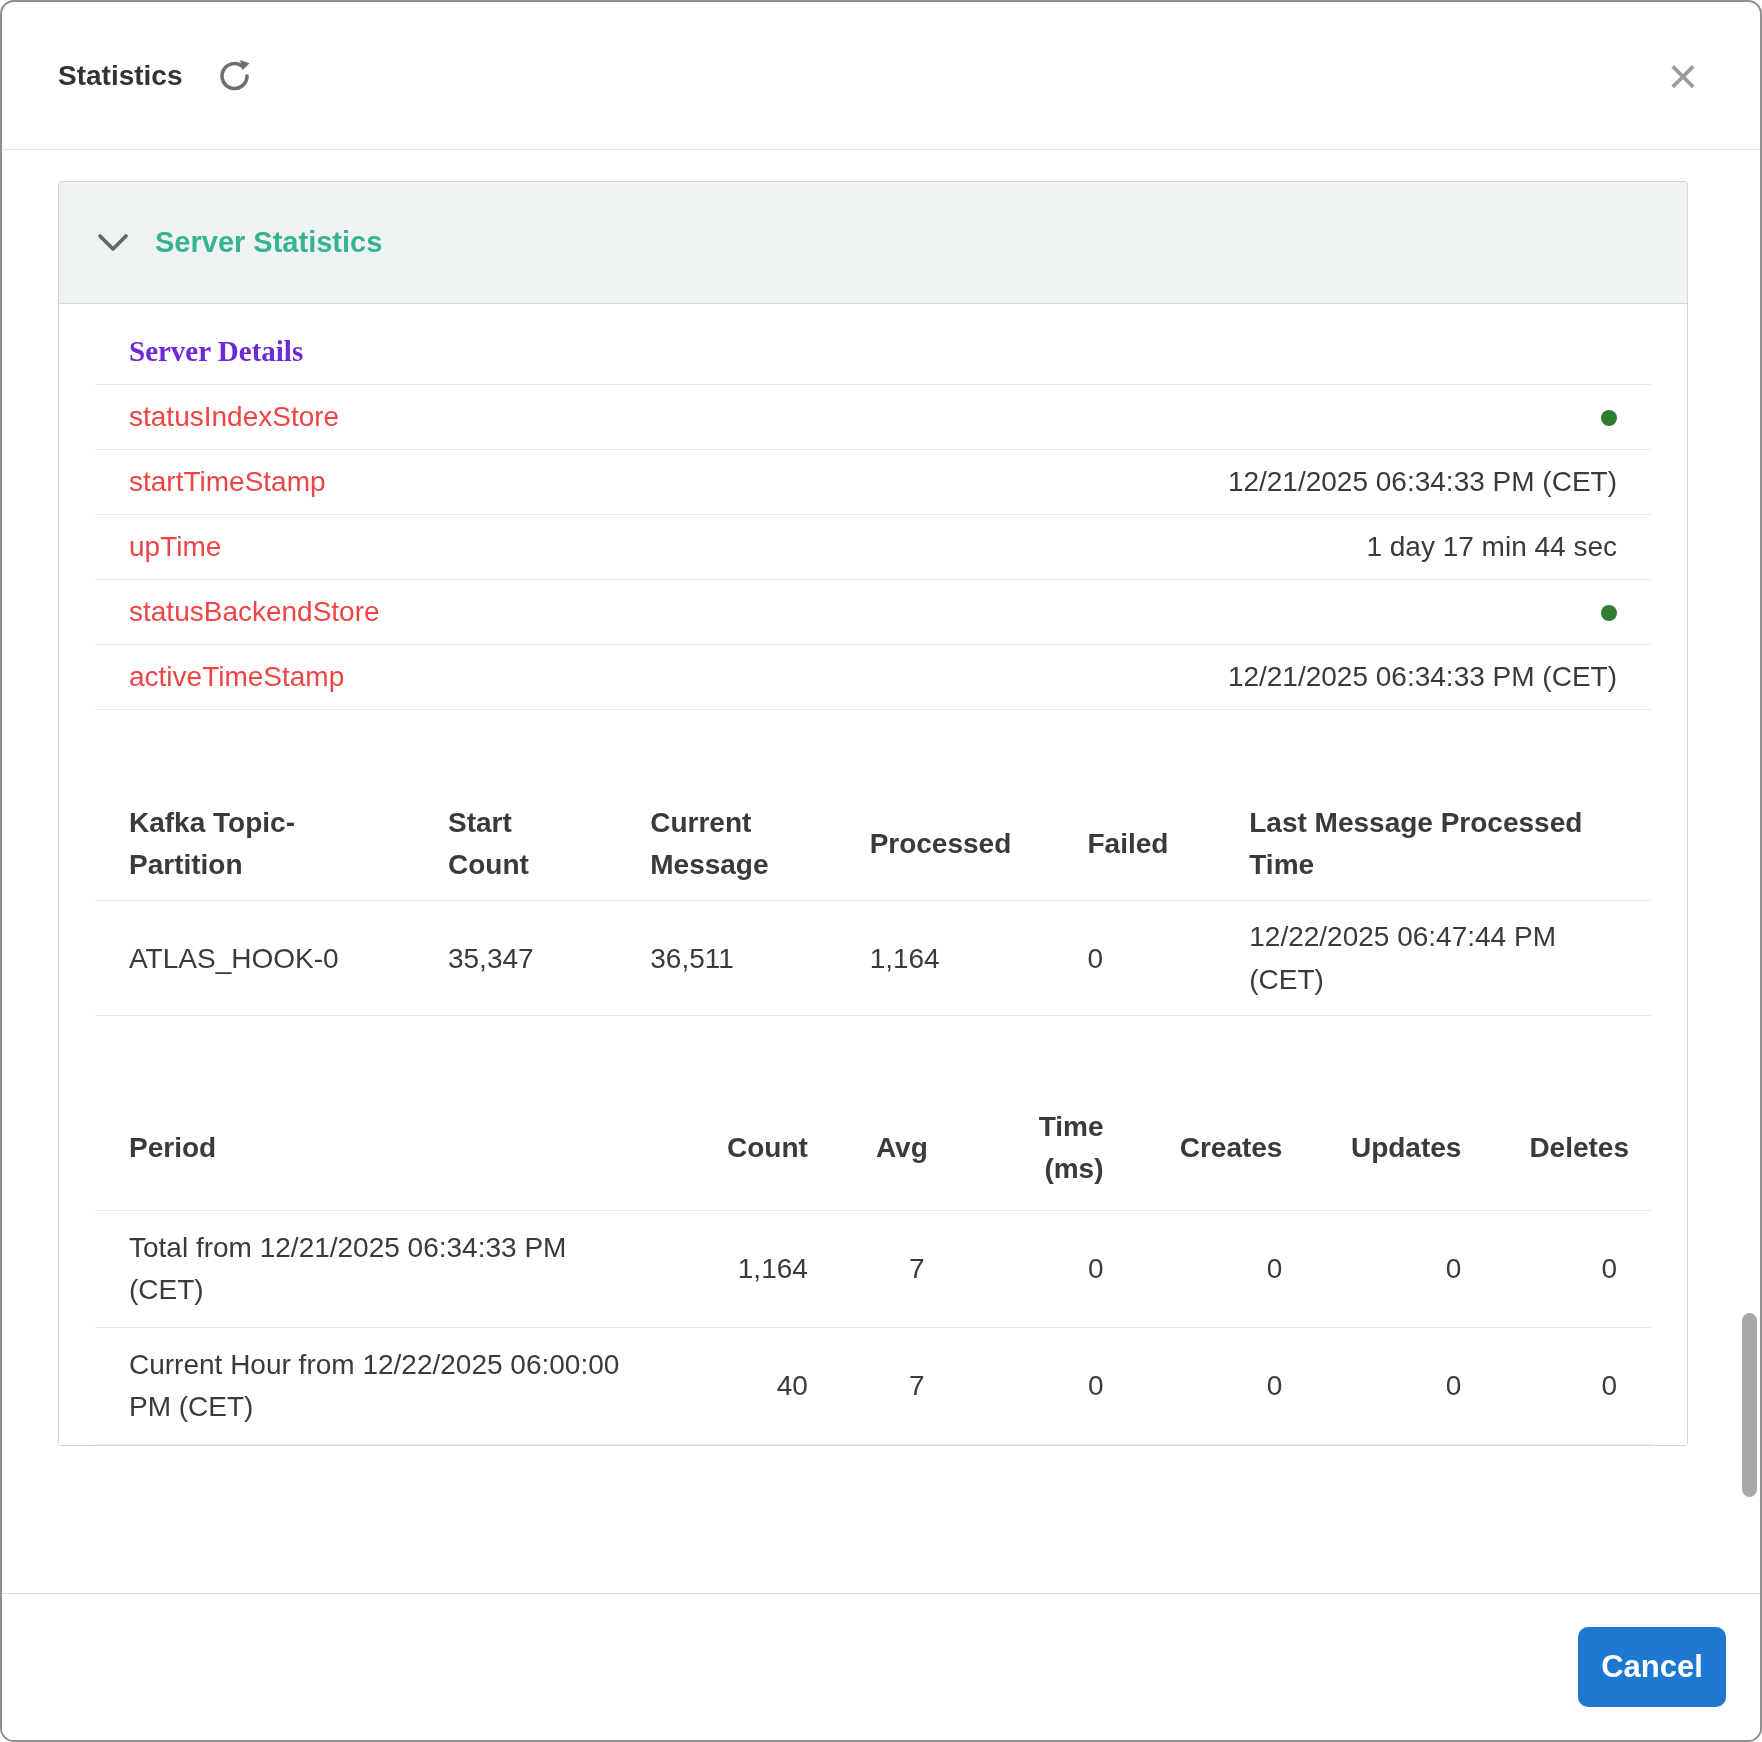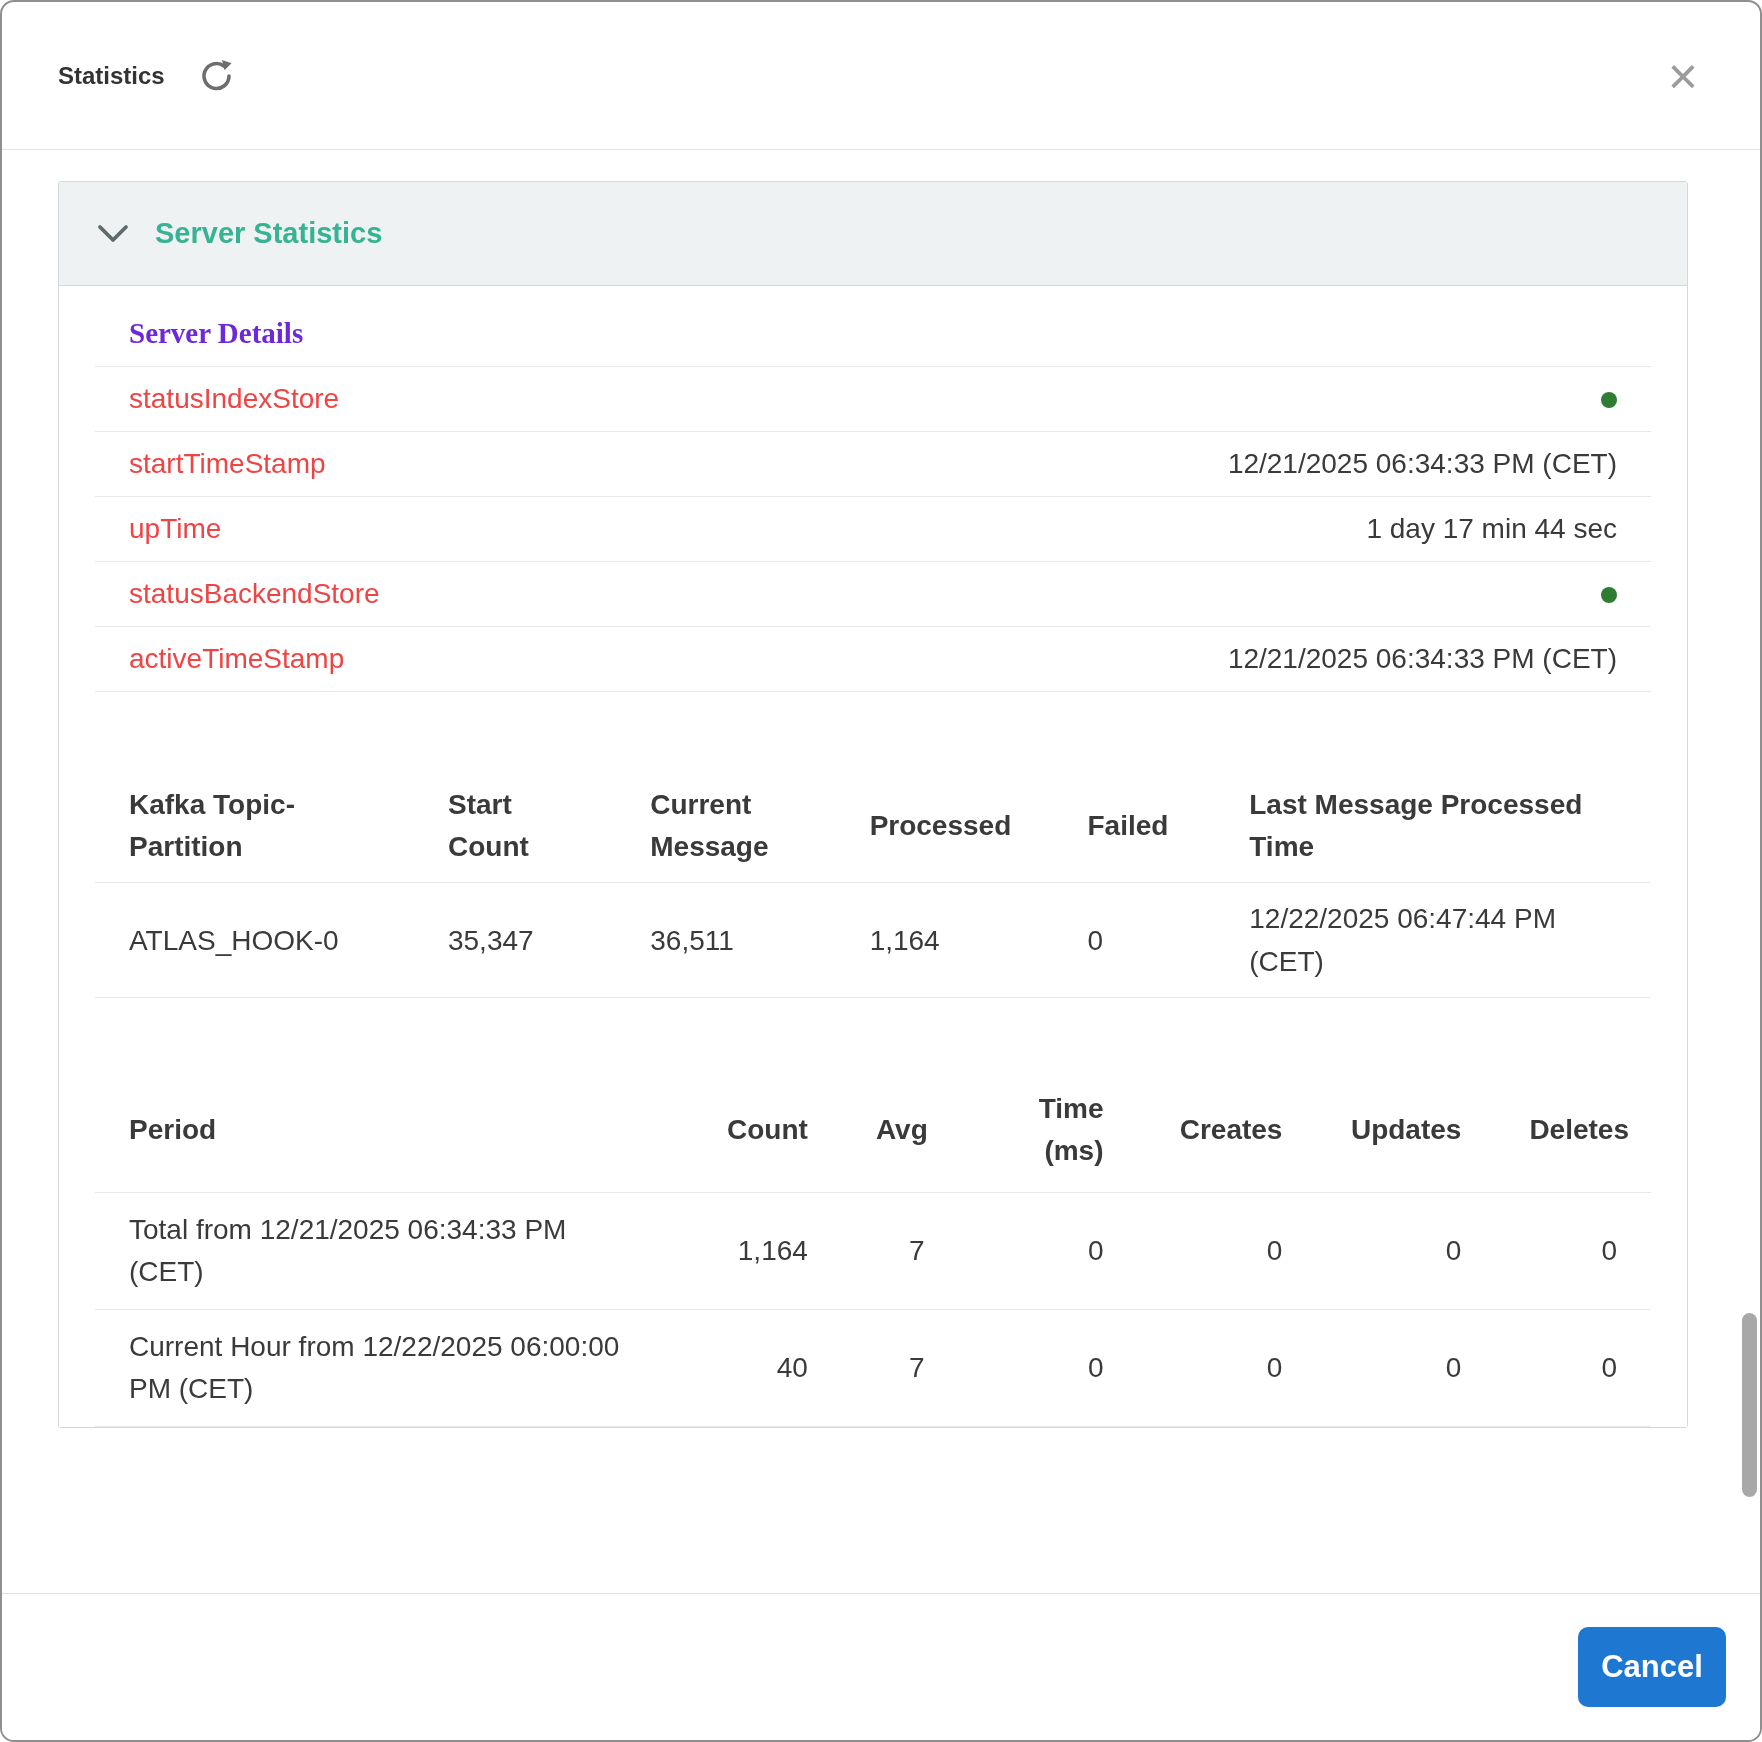--- a/index.html
+++ b/index.html
@@ -11,29 +11,29 @@
     --panel-border:#d3d7d9;
   }
   *{box-sizing:border-box;}
   html,body{margin:0;padding:0;width:1762px;height:1742px;overflow:hidden;
     font-family:"Liberation Sans","DejaVu Sans",sans-serif;color:var(--text);background:#fff;}
   .modal{position:absolute;inset:0;background:#fff;border:2px solid #8f8f8f;border-radius:14px;
     display:flex;flex-direction:column;overflow:hidden;}
   
   .modal-header{height:148px;flex:0 0 148px;display:flex;align-items:center;
     padding:0 54px 0 56px;border-bottom:1px solid #e5e5e5;}
-  .modal-title{font-size:24px;font-weight:bold;color:#333;}
+  .modal-title{font-size:28px;font-weight:bold;color:#333;}
   .refresh-btn{margin-left:30px;border:none;background:transparent;cursor:pointer;
     width:44px;height:44px;display:flex;align-items:center;justify-content:center;padding:0;}
   .close-btn{margin-left:auto;border:none;background:transparent;cursor:pointer;
     font-size:52px;font-weight:300;color:#9b9b9b;line-height:1;padding:0 8px;}
   
   .modal-body{height:1443px;flex:0 0 1443px;padding:31px 72px 0 56px;overflow:hidden;position:relative;}
   .panel{border:1px solid var(--panel-border);border-radius:3px;background:#fff;}
-  .panel-header{background:#eff2f3;height:104px;display:flex;align-items:center;
+  .panel-header{background:#eff2f3;height:122px;display:flex;align-items:center;
     padding:0 38px;border-bottom:1px solid var(--panel-border);cursor:pointer;}
   .chevron{flex:0 0 auto;margin-right:26px;display:flex;align-items:center;}
   .panel-title{font-size:29px;font-weight:bold;color:var(--teal);}
   .panel-body{padding:28px 36px 0 36px;background:#fff;}
   
   .section-heading{font-size:29px;font-weight:bold;color:#6d28d9;line-height:38px;font-family:Liberation Serif, serif;}
   .sd-heading{padding:0 34px 14px 34px;border-bottom:1px solid var(--divider);}
   .kv-row{display:flex;align-items:center;justify-content:space-between;
     padding:13px 34px;border-bottom:1px solid var(--divider);font-size:28px;line-height:38px;}
   .kv-key{color:#ef4444;}

